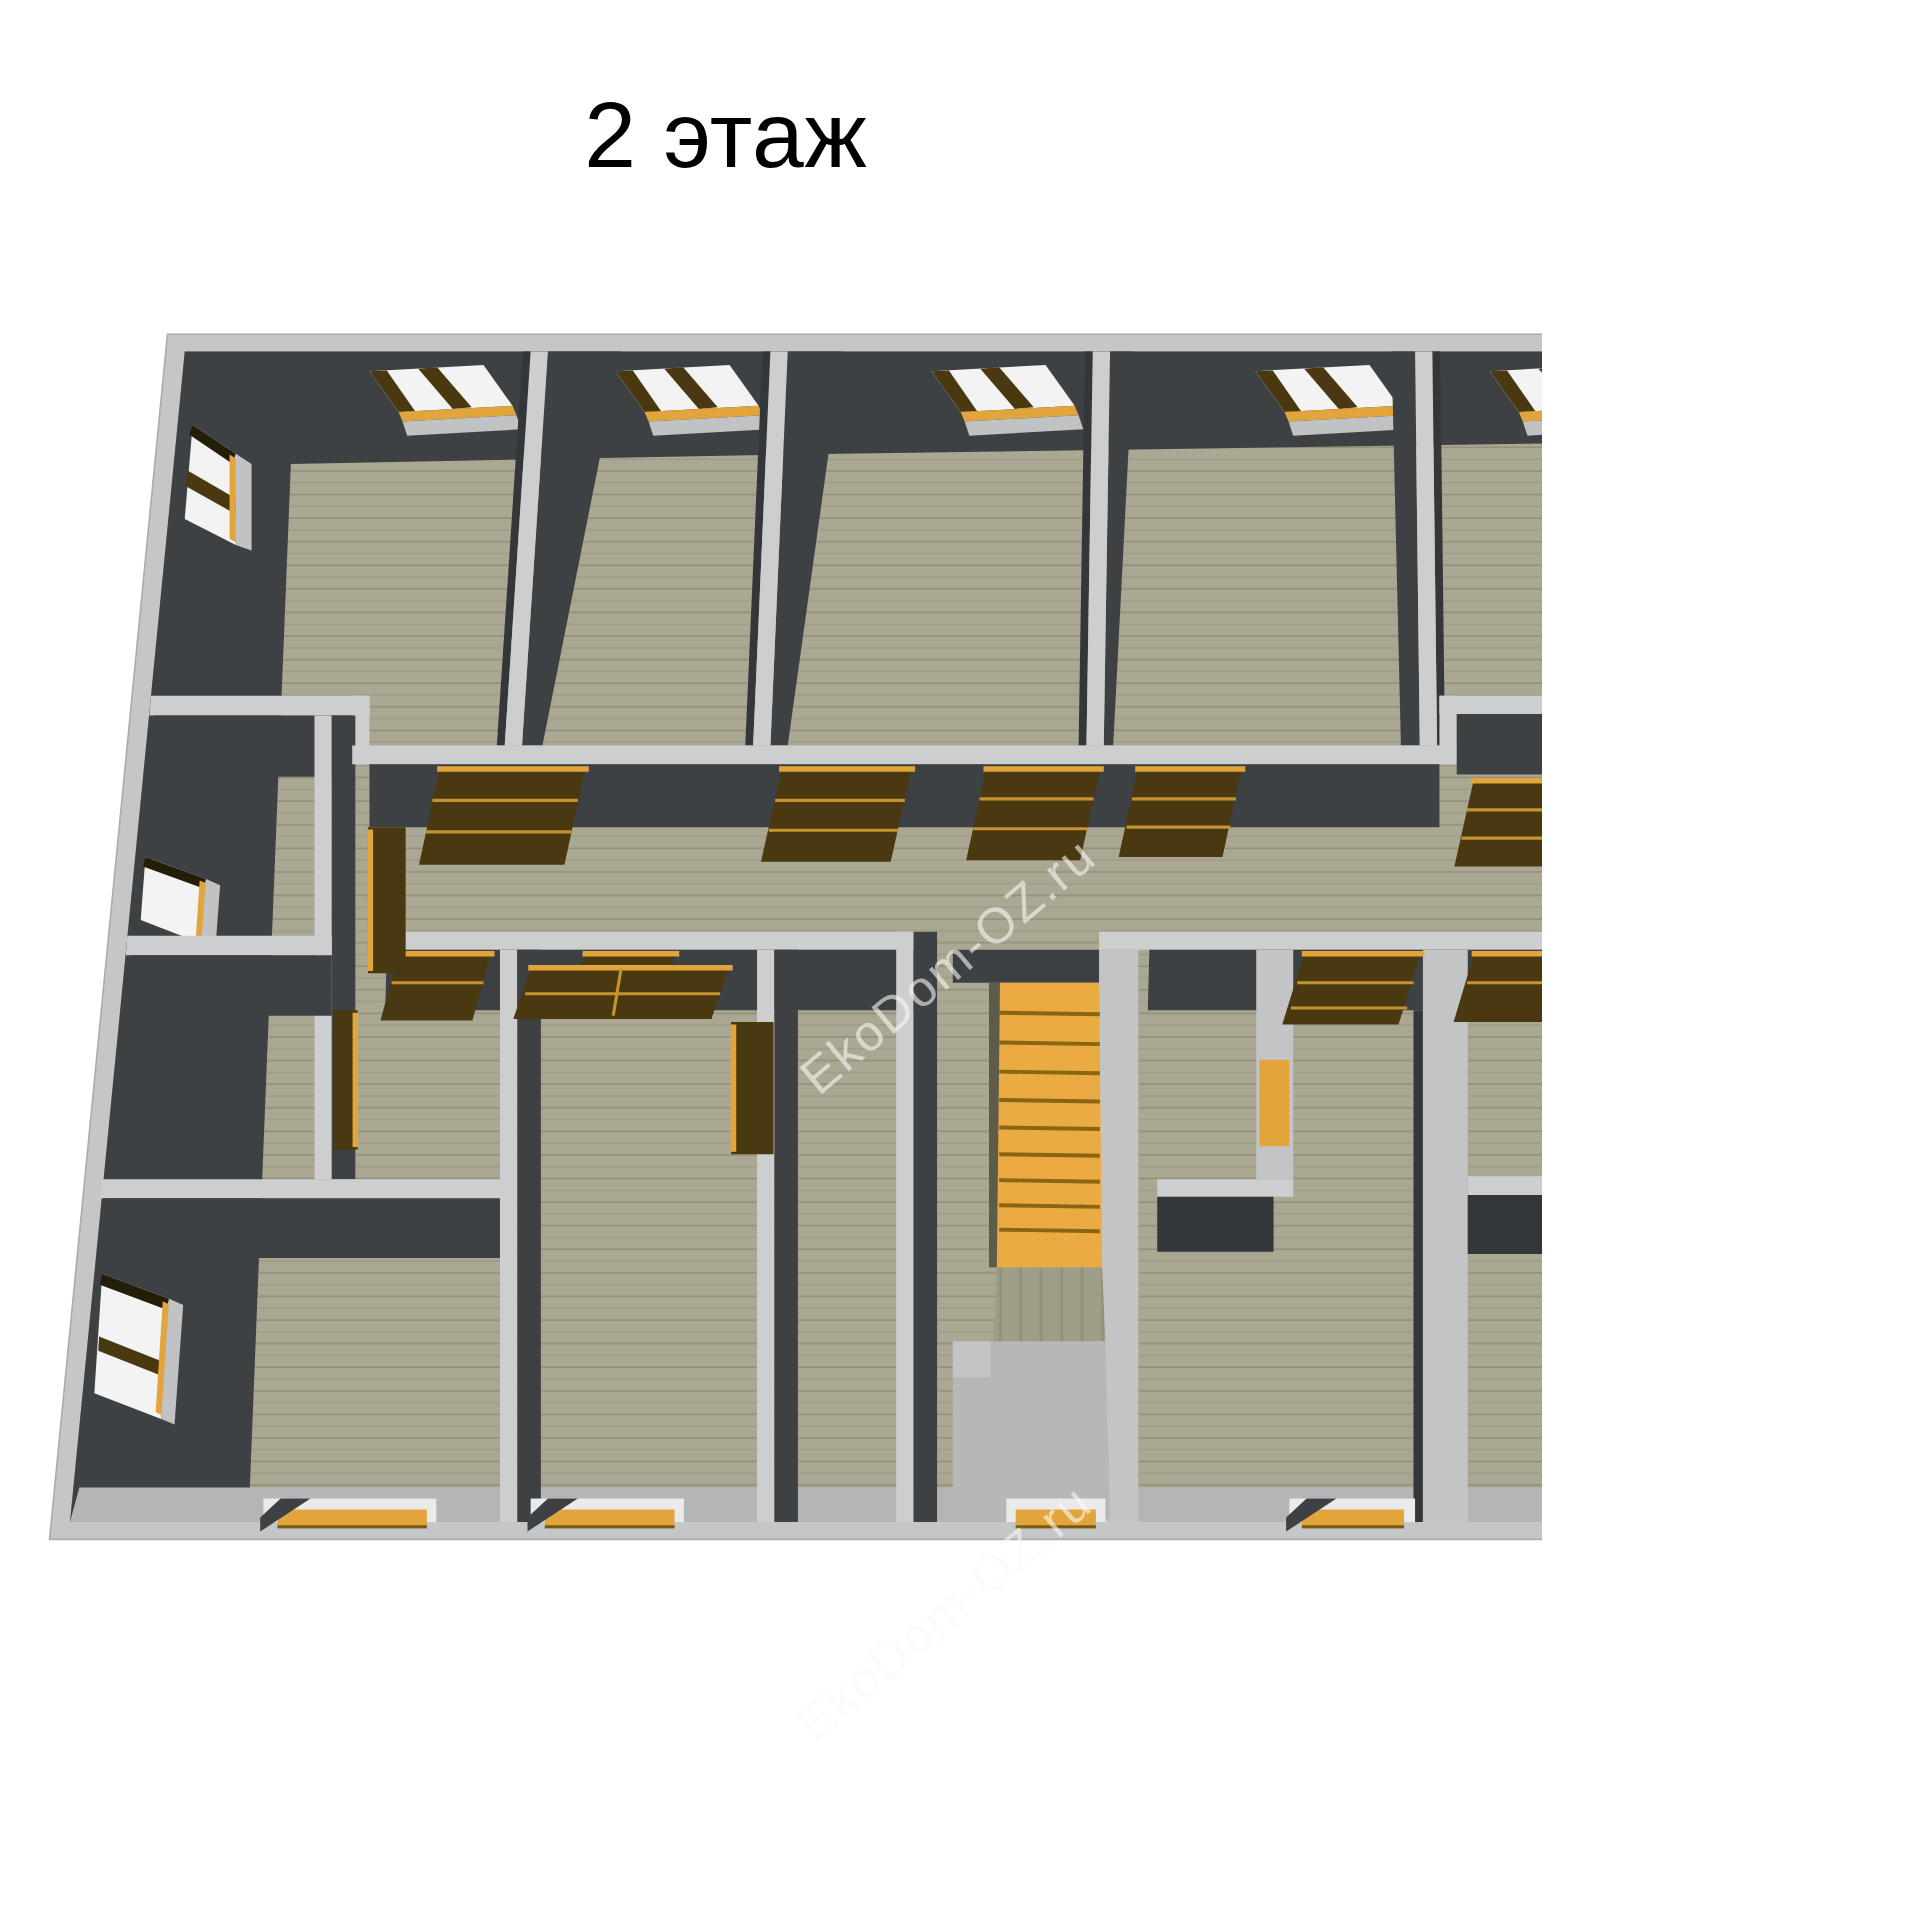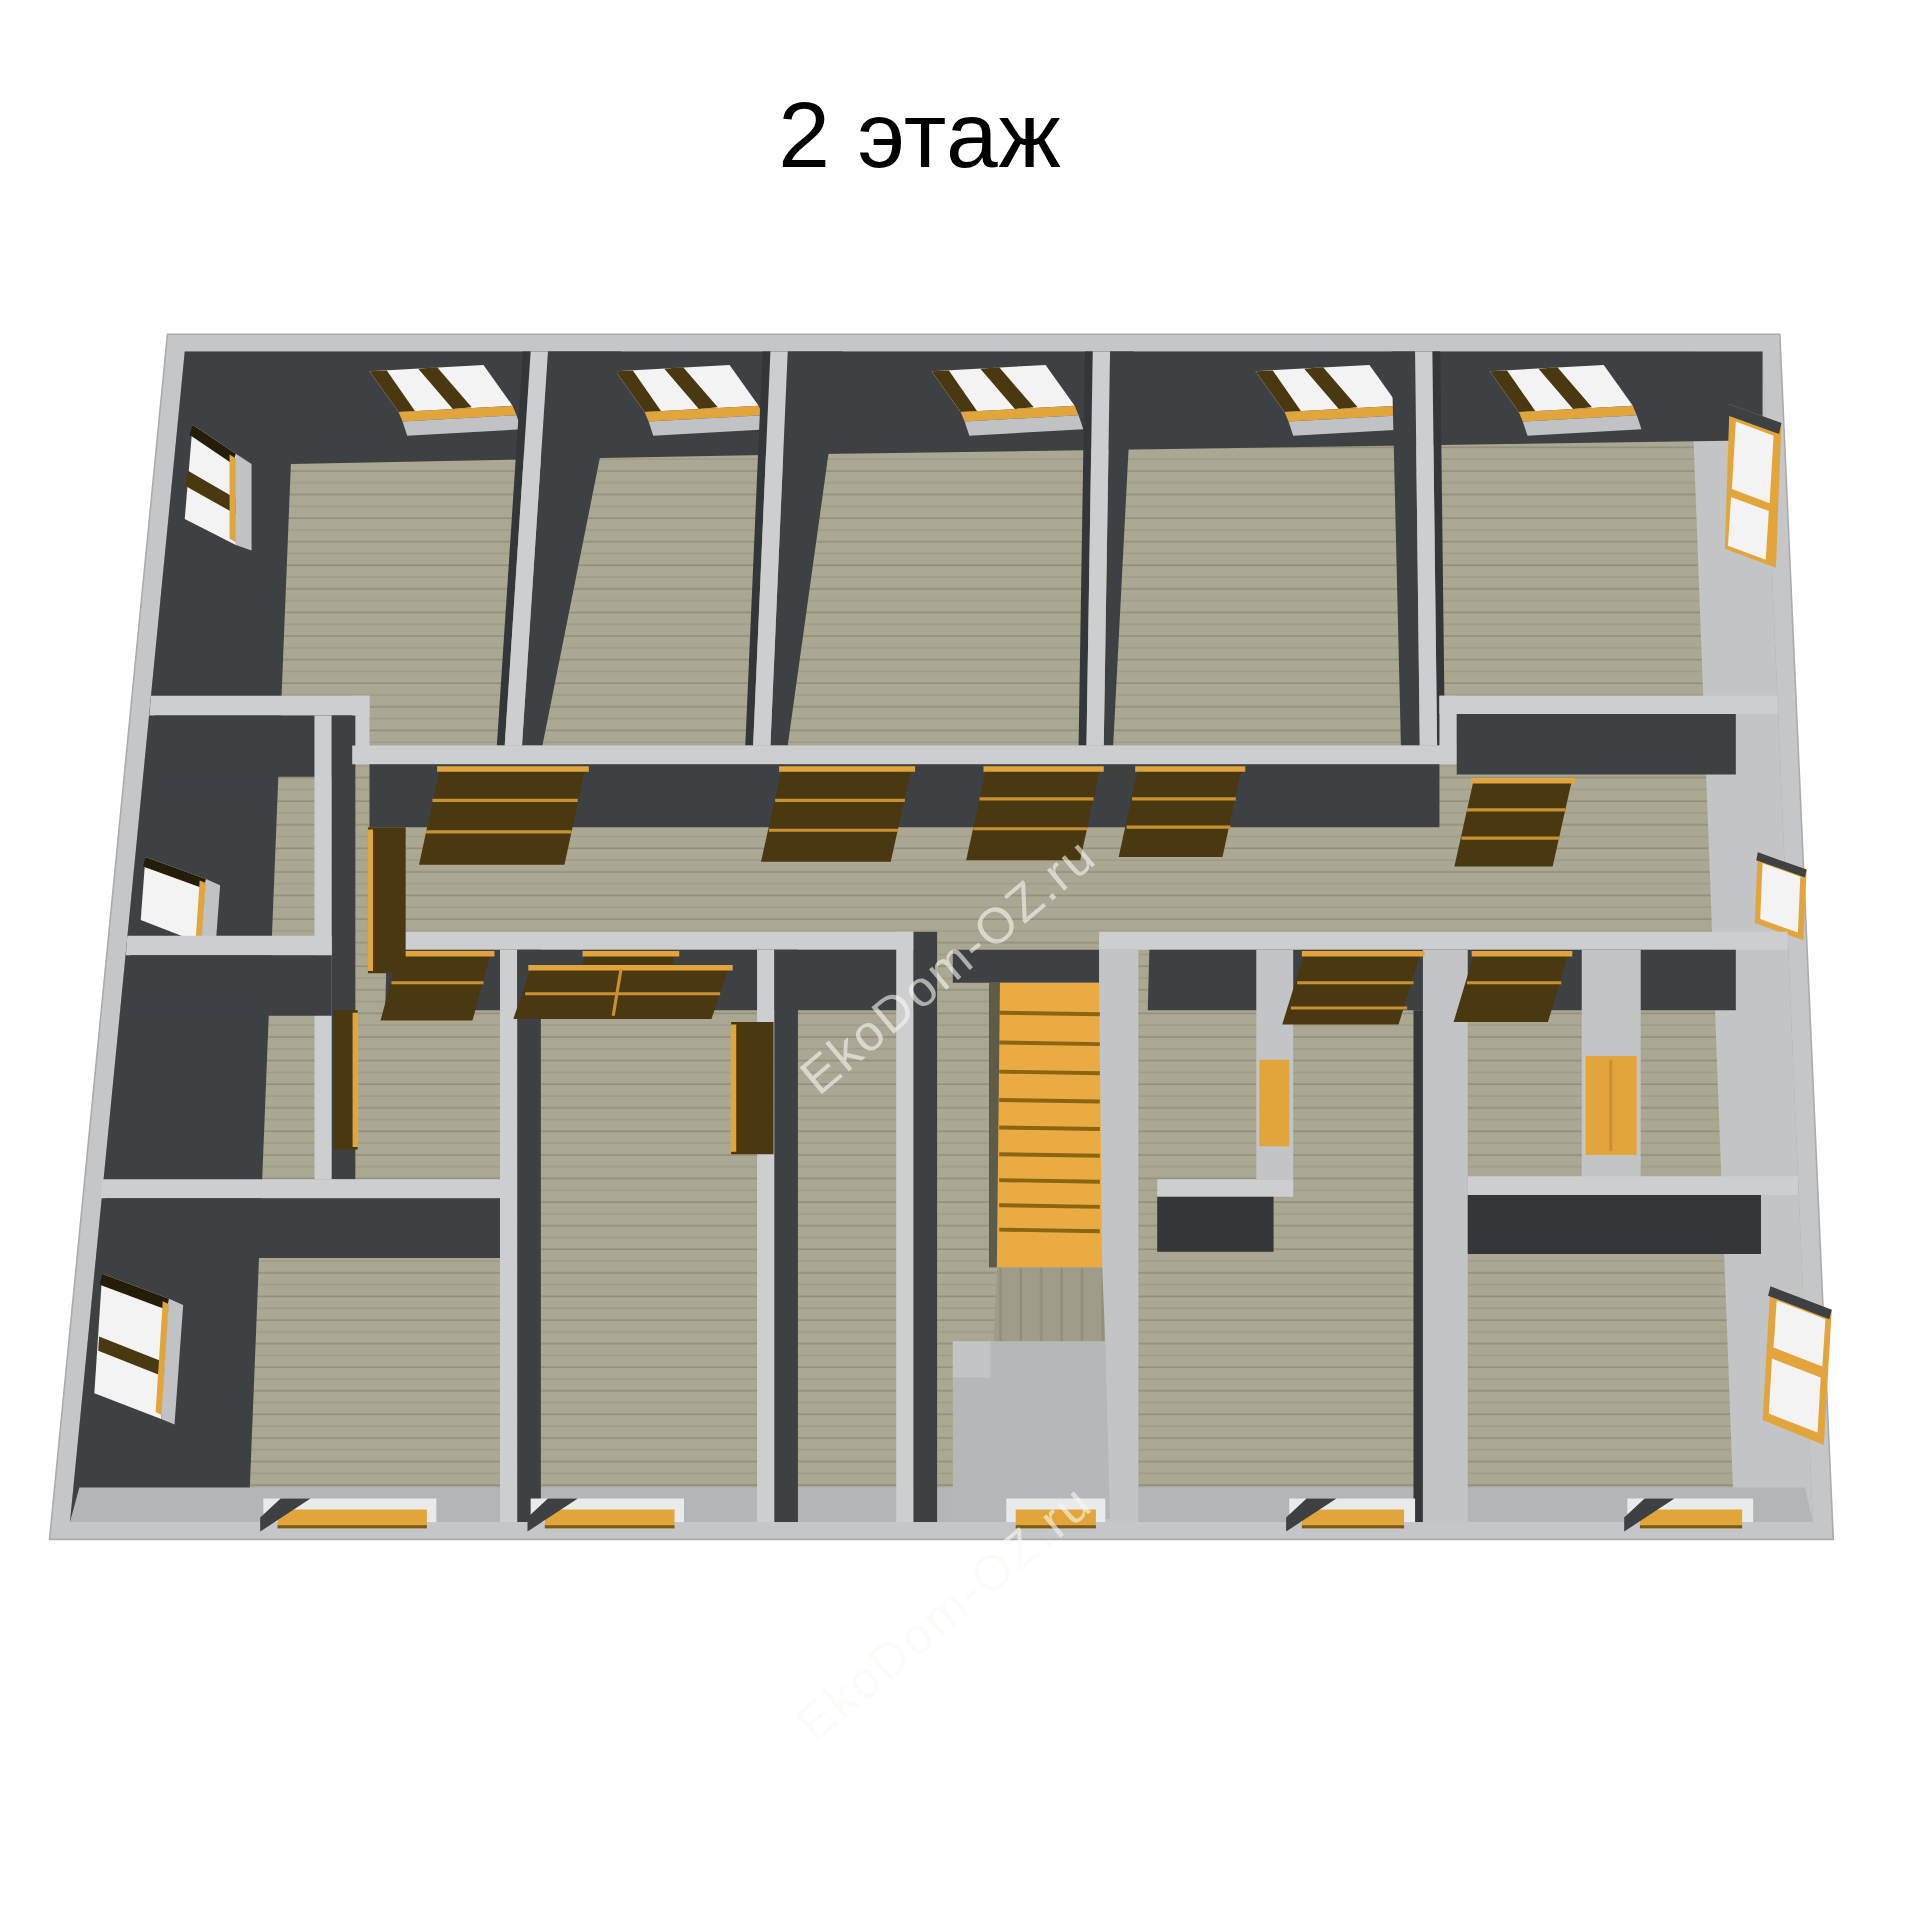--- a/index.html
+++ b/index.html
@@ -1,16 +1,16 @@
 <!DOCTYPE html>
 <html style="--band: #c4c6c8; --wallTop: #cdcecf; --wallDark: #3e4144; --wallDark2: #34373a; --wallLit: #c2c4c6; --wallLit2: #b3b5b7; --pane: #f2f3f2; --wood: #e2a53c; --woodDark: #4a3910; --woodTrim: #c79231; --stair: #eaac42; --stepLine: #8a6512; --landing: #b5b7b9; --floor1: #aaa892; --floor2: #9f9d88; --floorLine: #918f7b; --watermark: rgba(248,248,244,0.6);font-size:12.6px"><head>
 <meta charset="utf-8">
 <style>
   html,body{margin:0;padding:0;background:#ffffff;}
-  .stage{position:relative;width:1930px;height:1931px;background:#ffffff;overflow:hidden;
+  .stage{position:relative;width:1542px;height:1931px;background:#ffffff;overflow:hidden;
          font-family:"Liberation Sans", sans-serif;}
   .title{position:absolute;top:82px;left:0;width:100%;text-align:center;margin:0;
          transform:translateX(-45px);
          font-size:93px;font-weight:400;color:#000;letter-spacing:0.8px;
          font-family:"Liberation Sans", sans-serif;}
   svg{position:absolute;left:0;top:0;}
   .band{fill:var(--band);stroke:#a9abad;stroke-width:2;}
   .top{fill:var(--wallTop);}
   .nd{fill:var(--wallDark);}
   .nd2{fill:var(--wallDark2);}

